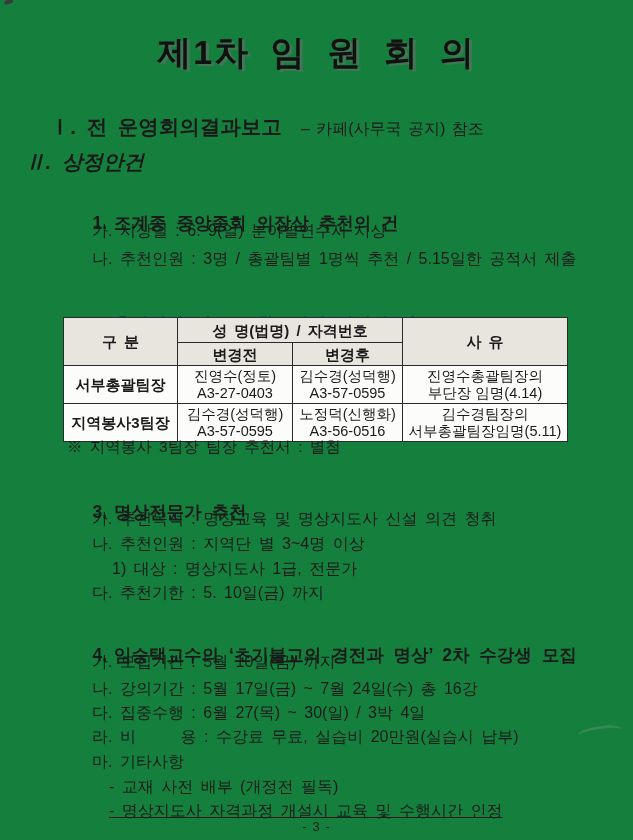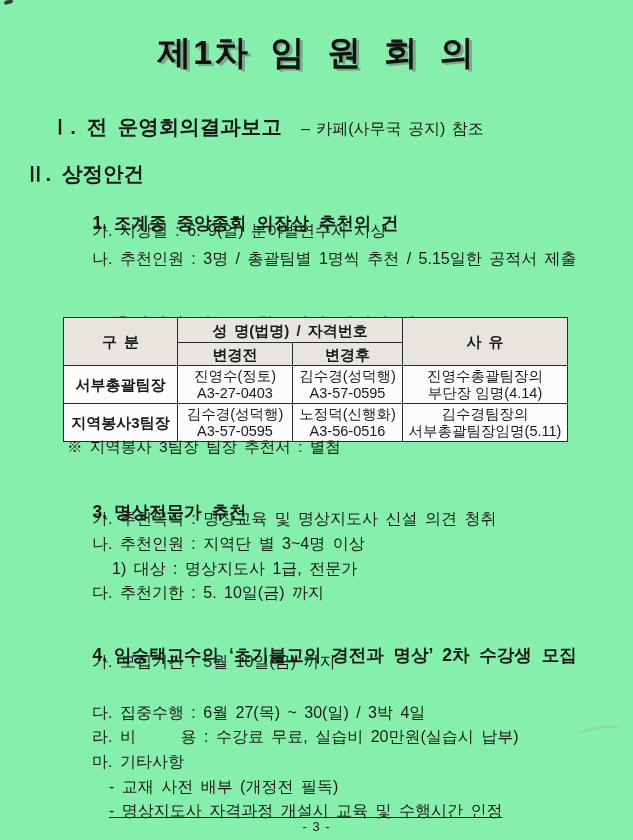--- a/index.html
+++ b/index.html
@@ -6,21 +6,21 @@
   body {
     width: 633px; height: 840px;
     background: #f2f2f0;
     font-family: "Liberation Sans", sans-serif;
     color: #1a1a1a;
     overflow: hidden;
   }
   .page {
     position: relative;
     width: 633px; height: 840px;
-    background: #86efac;
+    background: #15803d;
     box-sizing: border-box;
   }
   .abs { position: absolute; white-space: pre; }
 
   .doc-title {
     position: absolute; left: 0; right: 0; top: 30px;
     text-align: center;
     font-size: 34px; font-weight: 700;
     letter-spacing: 2px; word-spacing: 9px;
     color: #111;
@@ -75,21 +75,21 @@
 
   <div class="artifact-corner"></div>
   <div class="artifact-smudge"></div>
 
   <div class="doc-title">제1차 임 원 회 의</div>
 
   <div class="abs" style="left:32px; top:95px;">
     <span class="sec-h">Ⅰ. 전 운영회의결과보고</span><span class="sec-note">– 카페(사무국 공지) 참조</span>
   </div>
 
-  <div class="abs sec-h" style="left:25px; top:160px;">Ⅱ. 상정안건</div>
+  <div class="abs sec-h" style="left:25px; top:148px;font-style:italic;">Ⅱ. 상정안건</div>
 
   <div class="abs item-t" style="left:53px; top:190px;">
     <span class="num">1.</span><span>조계종 중앙종회 의장상 추천의 건</span>
   </div>
   <div class="abs body-line" style="left:64px; top:221px;">가. 시상일 : 6. 9(일) 분야별연수시 시상</div>
   <div class="abs body-line" style="left:64px; top:249px;">나. 추천인원 : 3명 / 총괄팀별 1명씩 추천 / 5.15일한 공적서 제출</div>
 
   <div class="abs item-t" style="left:53px; top:291px;">
     <span class="num">2.</span><span>총괄팀장 및 포교활동팀장 임명의 건</span>
   </div>
@@ -151,20 +151,21 @@
   </div>
   <div class="abs body-line" style="left:64px; top:509px;">가. 추천목적 : 명상교육 및 명상지도사 신설 의견 청취</div>
   <div class="abs body-line" style="left:64px; top:534px;">나. 추천인원 : 지역단 별 3~4명 이상</div>
   <div class="abs body-line" style="left:84px; top:559px;text-align:center;">1) 대상 : 명상지도사 1급, 전문가</div>
   <div class="abs body-line" style="left:64px; top:583px;">다. 추천기한 : 5. 10일(금) 까지</div>
 
   <div class="abs item-t" style="left:53px; top:622px;">
     <span class="num">4.</span><span>임승택교수의 ‘초기불교의 경전과 명상’ 2차 수강생 모집</span>
   </div>
   <div class="abs body-line" style="left:64px; top:652px;">가. 모집기간 : 5월 10일(금) 까지</div>
+  <div class="abs body-line" style="left:64px; top:679px;">나. 강의기간 : 5월 17일(금) ~ 7월 24일(수) 총 16강</div>
   <div class="abs body-line" style="left:64px; top:703px;">다. 집중수행 : 6월 27(목) ~ 30(일) / 3박 4일</div>
   <div class="abs body-line" style="left:64px; top:727px;">라. 비      용 : 수강료 무료, 실습비 20만원(실습시 납부)</div>
   <div class="abs body-line" style="left:64px; top:752px;">마. 기타사항</div>
   <div class="abs body-line" style="left:81px; top:777px;">- 교재 사전 배부 (개정전 필독)</div>
   <div class="abs body-line" style="left:81px; top:801px;text-decoration:underline;">- 명상지도사 자격과정 개설시 교육 및 수행시간 인정</div>
 
   <div class="page-num">- 3 -</div>
 
 </div>
 

